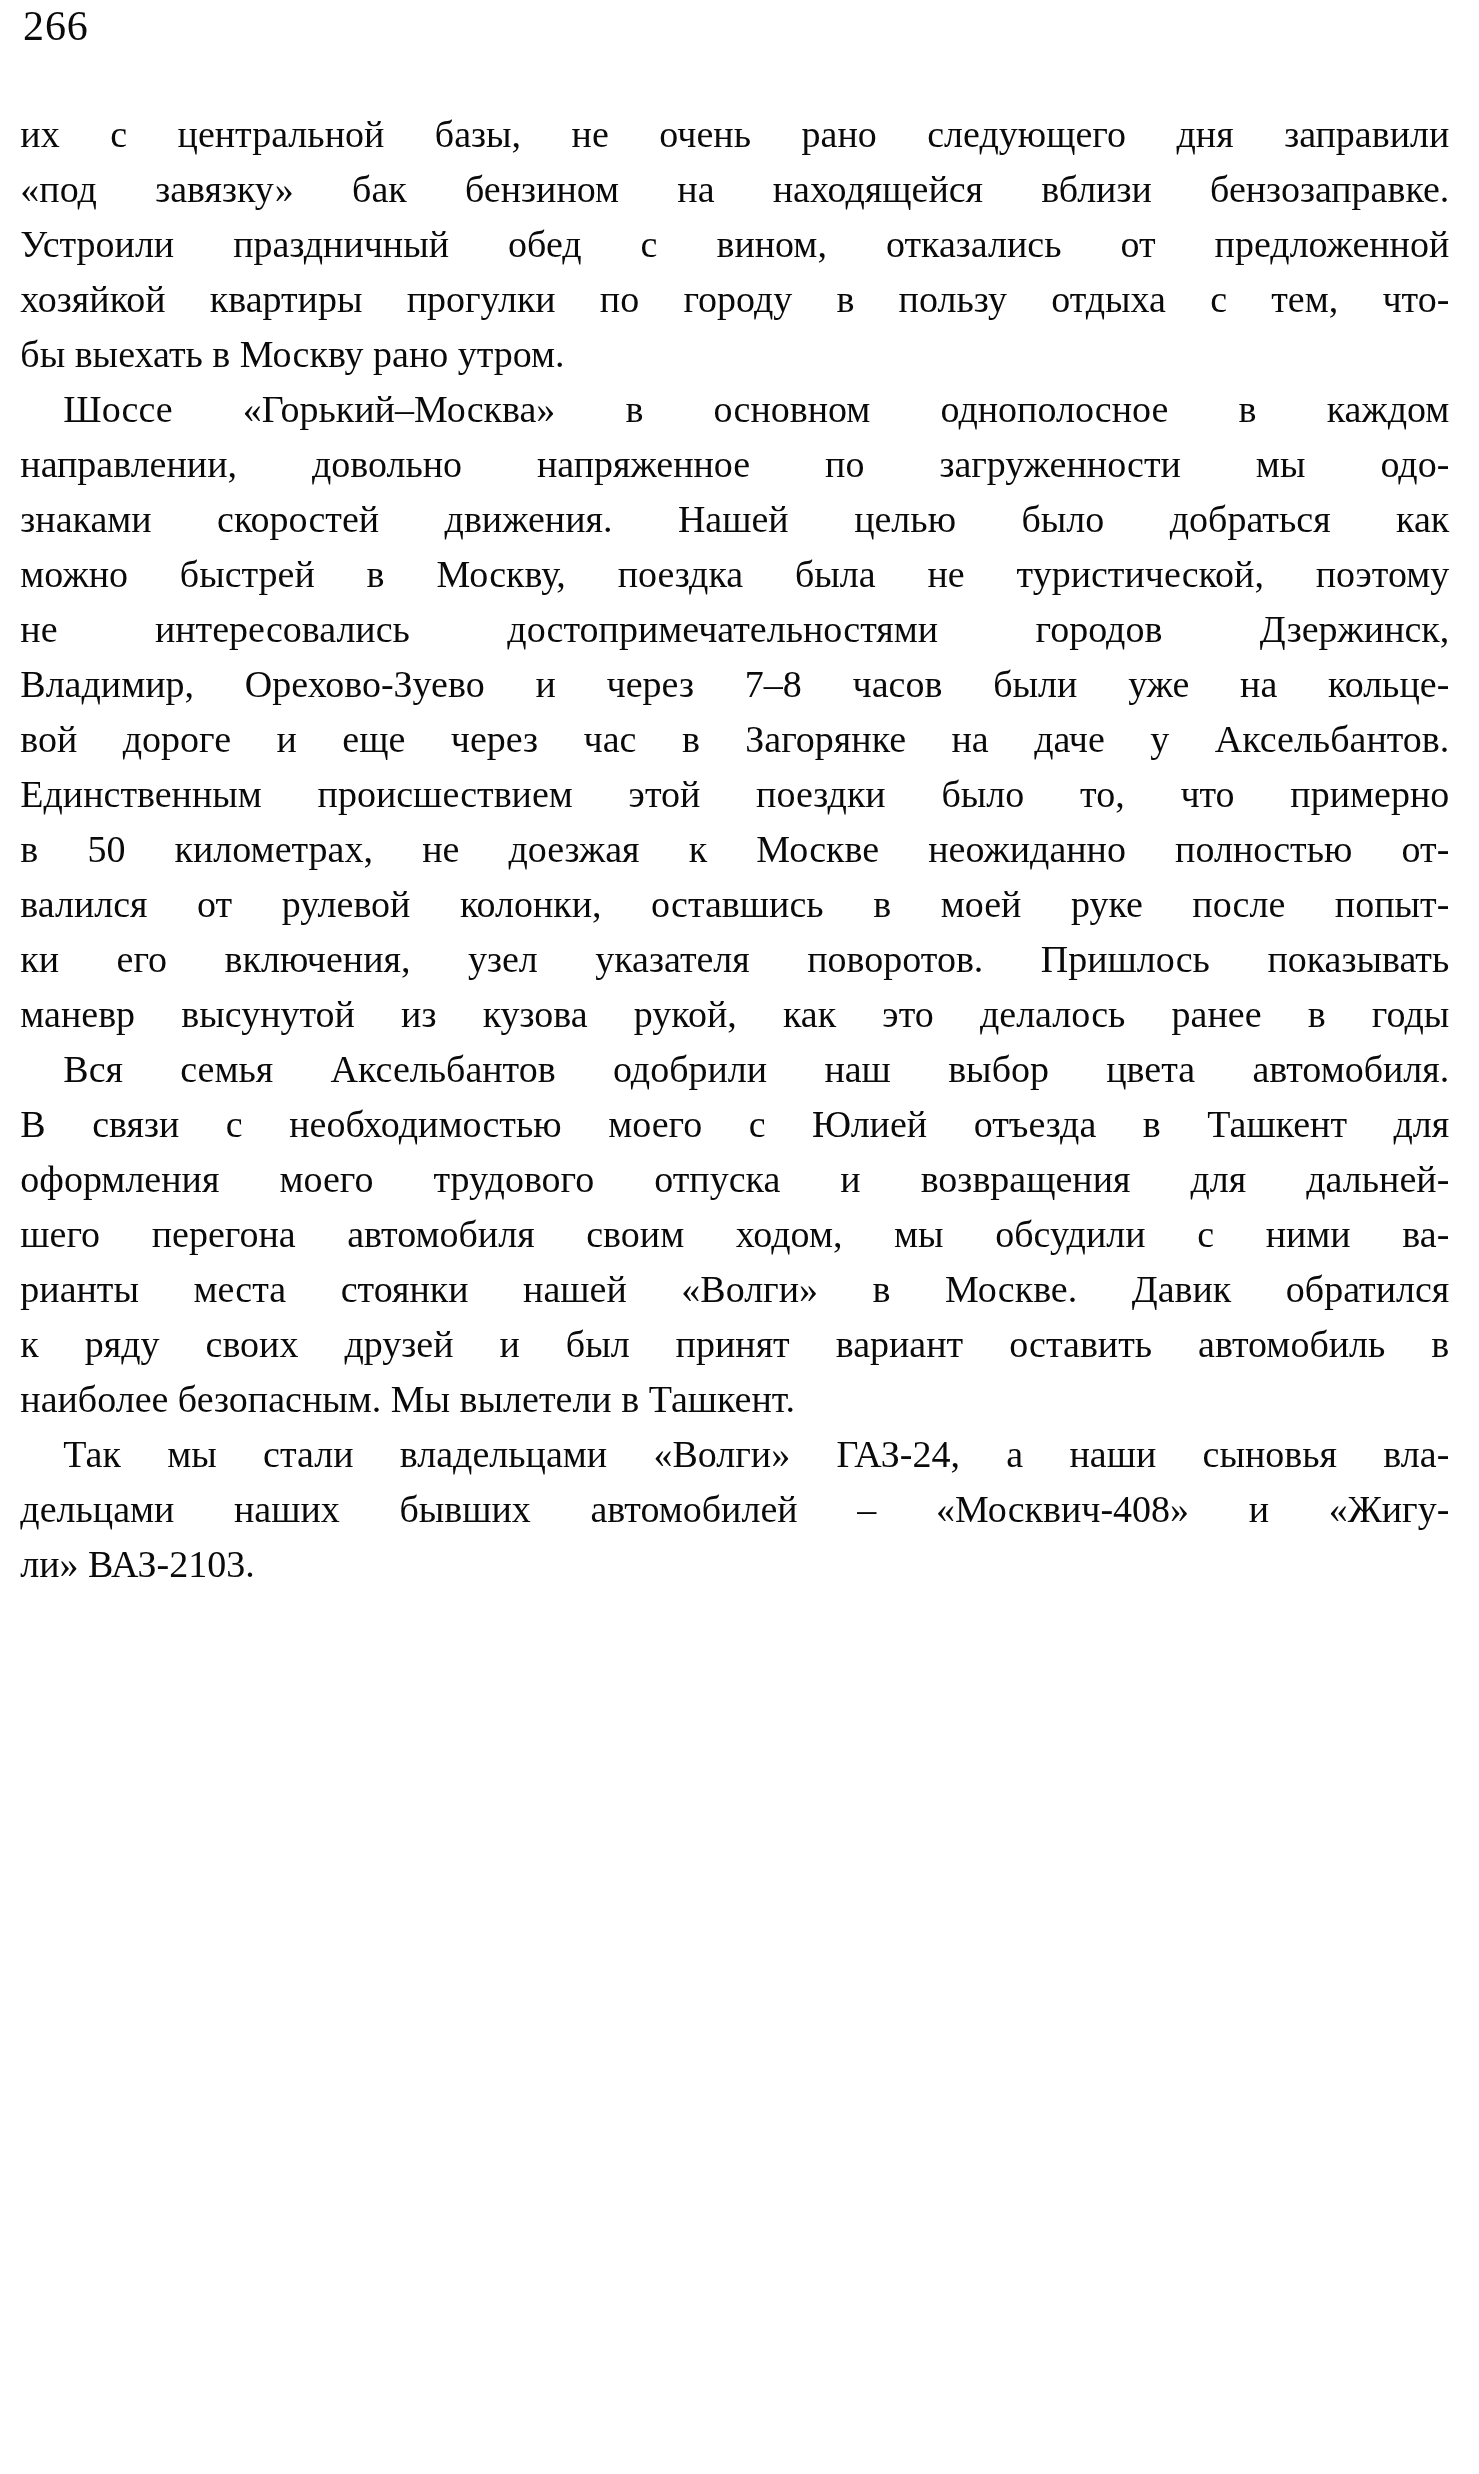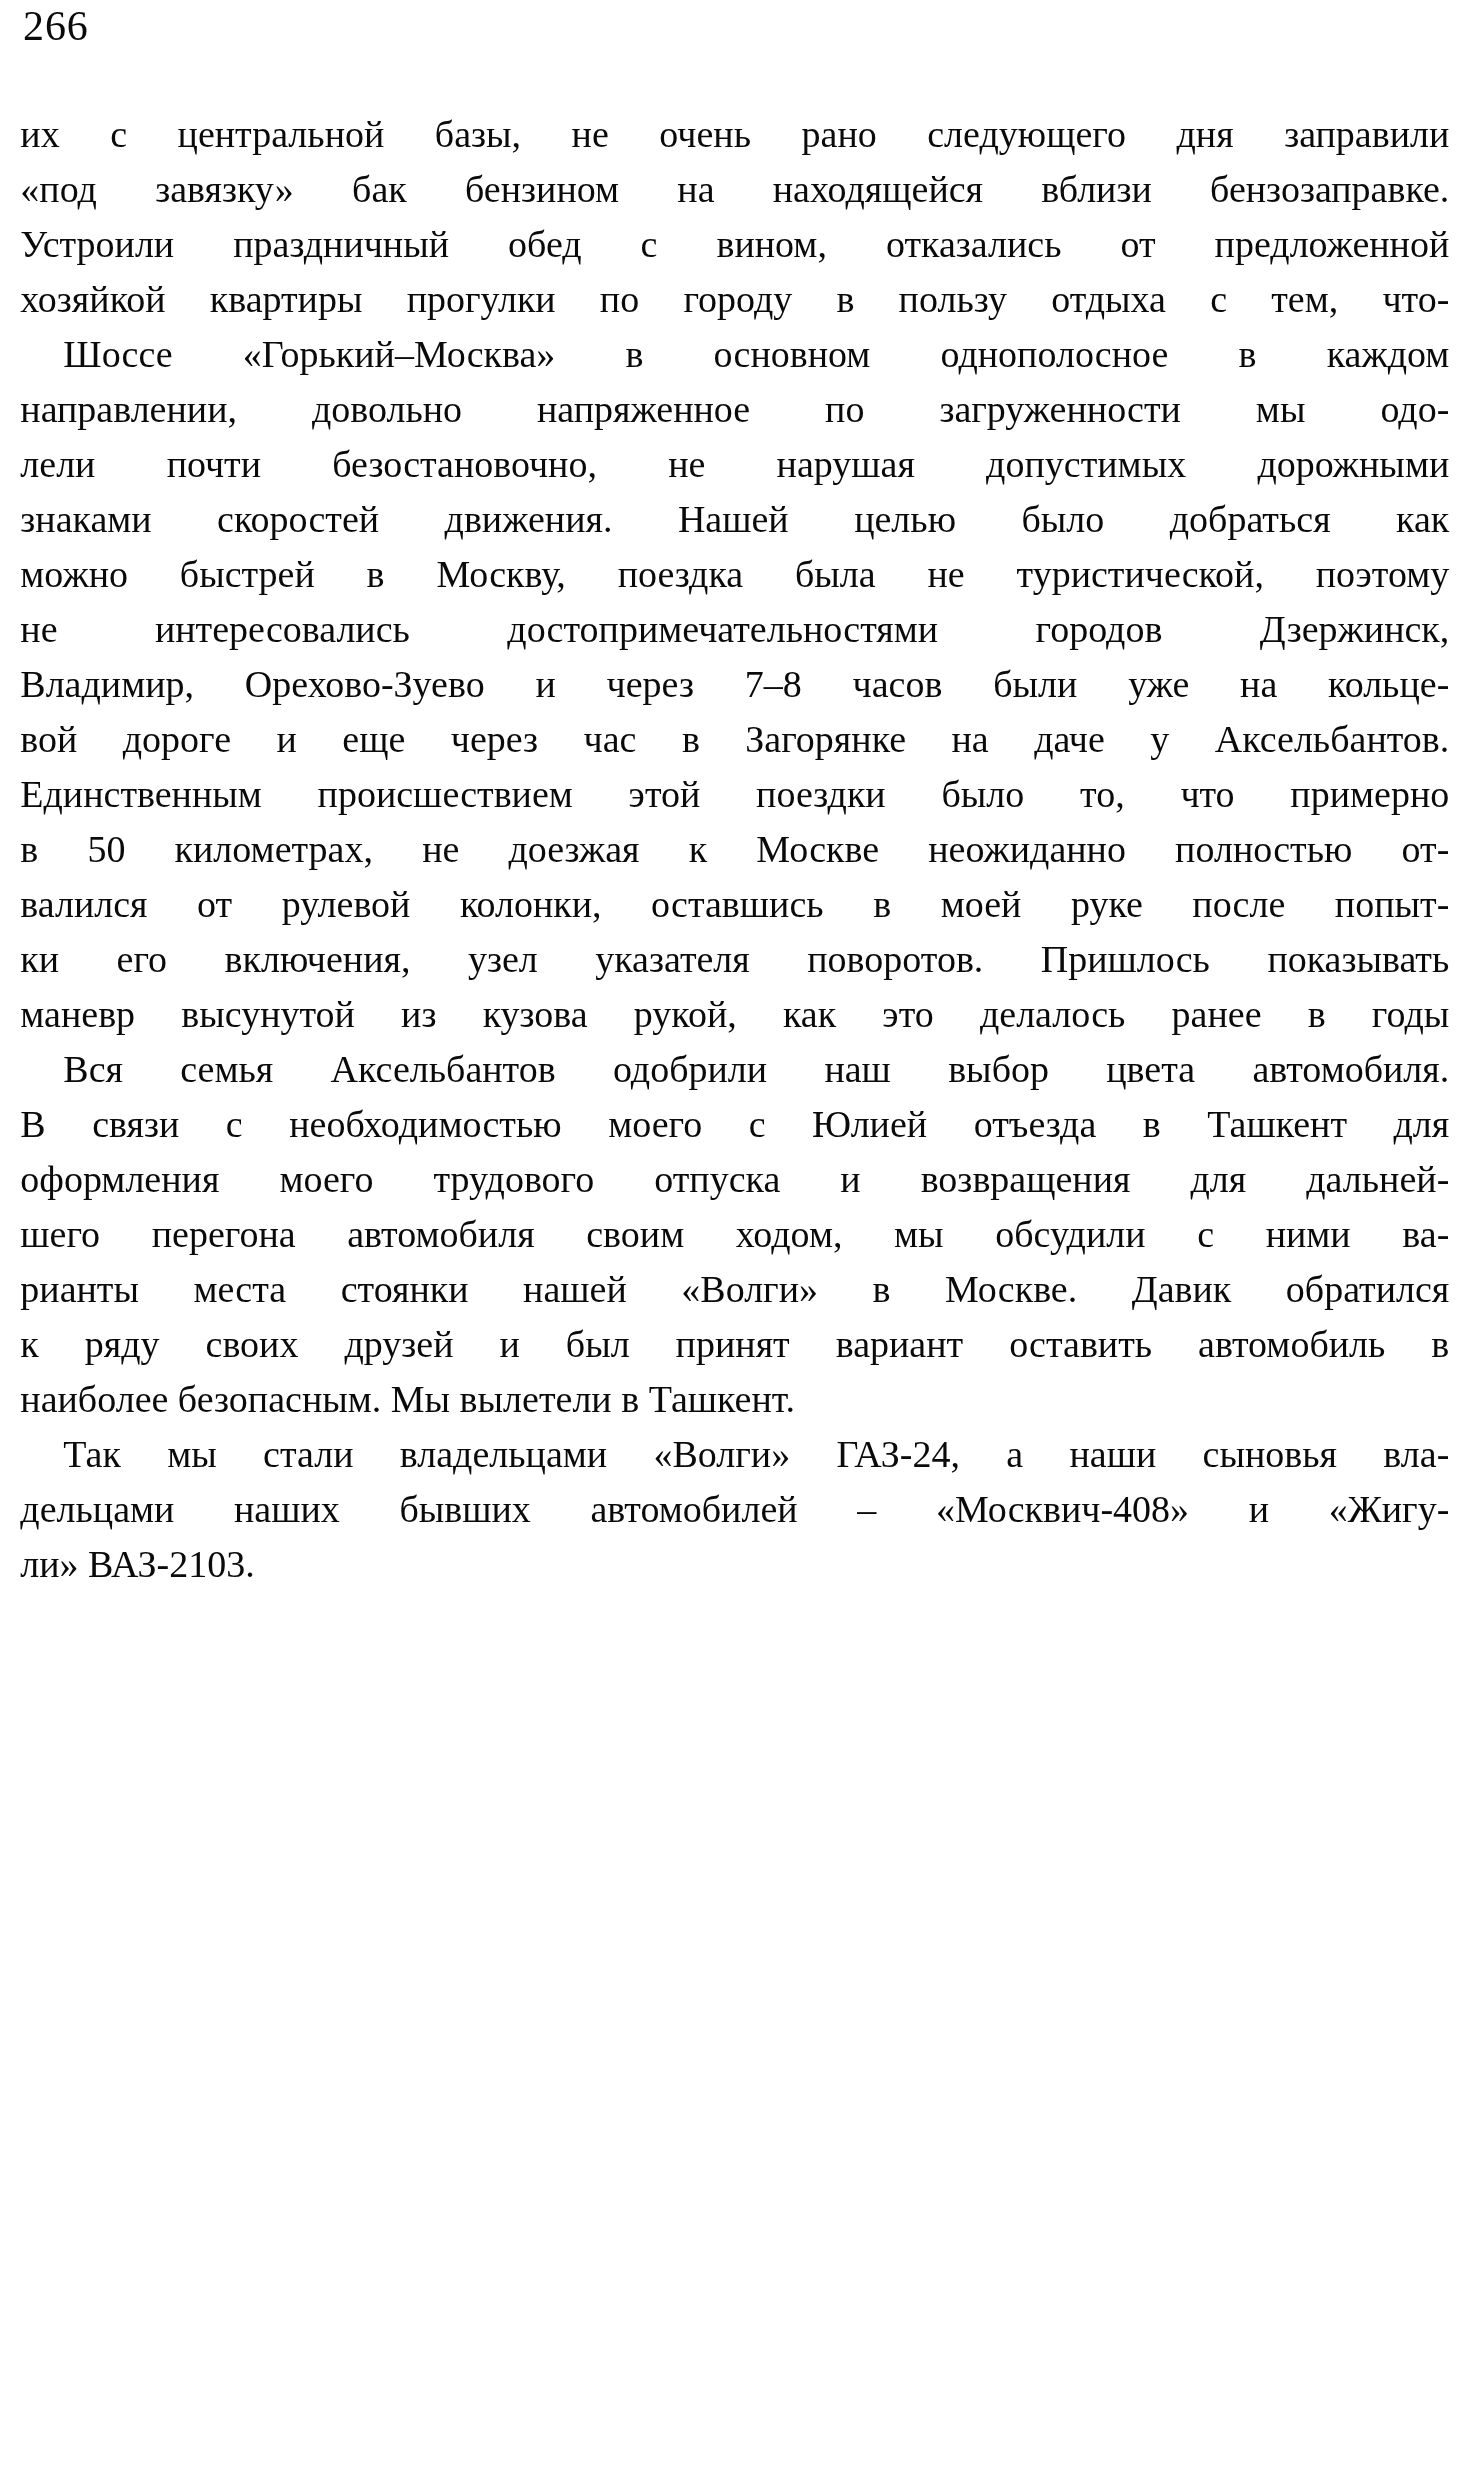--- a/index.html
+++ b/index.html
@@ -57,25 +57,25 @@
 <body>
 
 <div class="page">
   <div class="page-number">266</div>
   <div class="text-block" id="text-block">
       <div class="paragraph">
         <div class="line">их с центральной базы, не очень рано следующего дня заправили</div>
         <div class="line">«под завязку» бак бензином на находящейся вблизи бензозаправке.</div>
         <div class="line">Устроили праздничный обед с вином, отказались от предложенной</div>
         <div class="line">хозяйкой квартиры прогулки по городу в пользу отдыха с тем, что-</div>
+        <div class="line last">бы выехать в Москву рано утром.</div>
       </div>
       <div class="paragraph">
         <div class="line indent">Шоссе «Горький–Москва» в основном однополосное в каждом</div>
         <div class="line">направлении, довольно напряженное по загруженности мы одо-</div>
-        <div class="line">лели почти безостановочно, не нарушая допустимых дорожными</div>
         <div class="line">знаками скоростей движения. Нашей целью было добраться как</div>
         <div class="line">можно быстрей в Москву, поездка была не туристической, поэтому</div>
         <div class="line">не интересовались достопримечательностями городов Дзержинск,</div>
         <div class="line">Владимир, Орехово-Зуево и через 7–8 часов были уже на кольце-</div>
         <div class="line">вой дороге и еще через час в Загорянке на даче у Аксельбантов.</div>
         <div class="line">Единственным происшествием этой поездки было то, что примерно</div>
         <div class="line">в 50 километрах, не доезжая к Москве неожиданно полностью от-</div>
         <div class="line">валился от рулевой колонки, оставшись в моей руке после попыт-</div>
         <div class="line">ки его включения, узел указателя поворотов. Пришлось показывать</div>
         <div class="line">маневр высунутой из кузова рукой, как это делалось ранее в годы</div>

